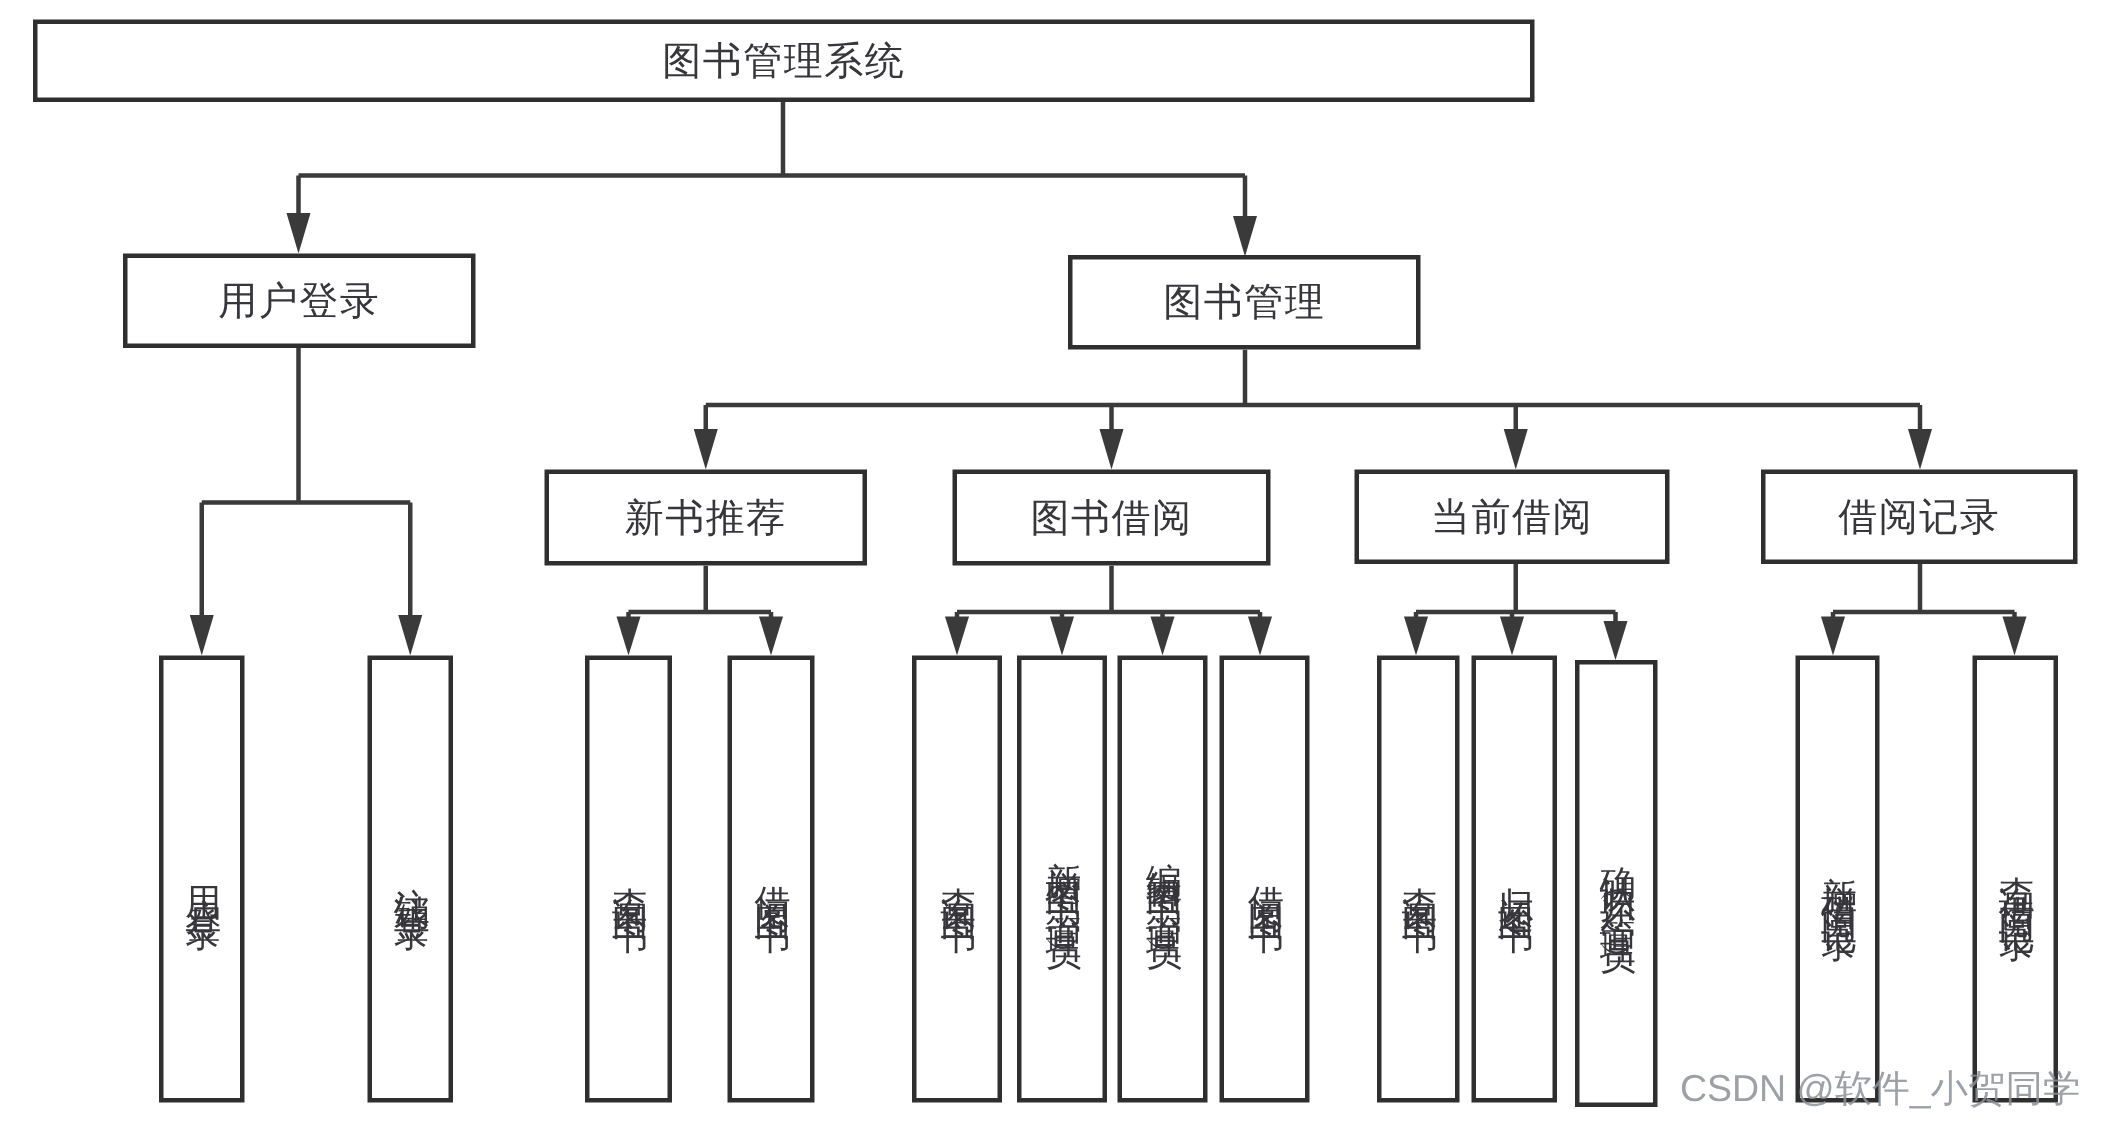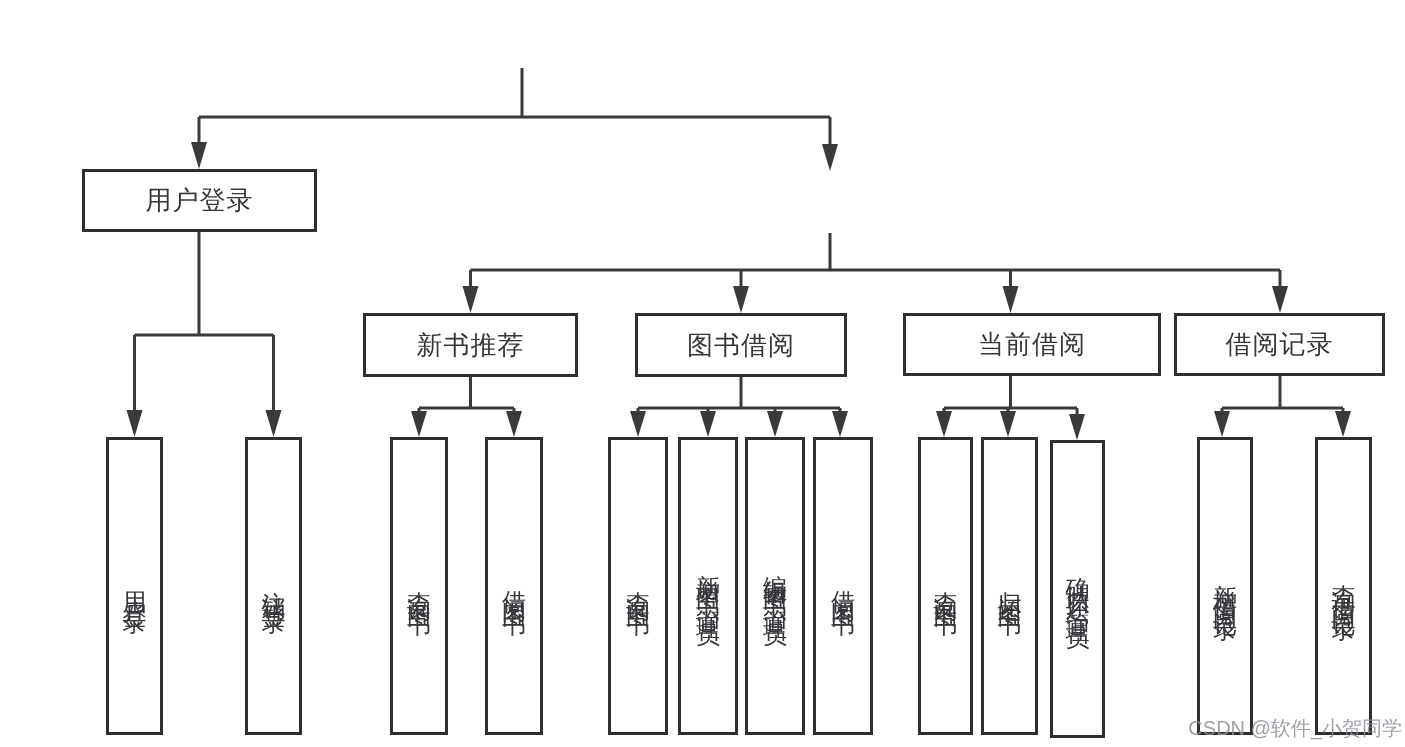--- a/index.html
+++ b/index.html
@@ -41,23 +41,23 @@
   .vtext {
     writing-mode: vertical-rl;
     text-orientation: mixed;
     font-size: 24px;
     letter-spacing: 7px;
     line-height: 1;
     white-space: nowrap;
   }
   .watermark {
     position: absolute;
-    right: 3px;
+    right: 18px;
     bottom: 5px;
-    font-size: 20px;
+    font-size: 25px;
     color: rgba(140, 144, 150, 0.85);
     z-index: 3;
     white-space: nowrap;
   }
 </style>
 </head>
 <body>
 
 <div id="canvas">
 
@@ -114,32 +114,38 @@
       <polygon points="767,411 783,411 775,437"></polygon>
       <polygon points="832,411 848,411 840,437"></polygon>
       <polygon points="936,411 952,411 944,437"></polygon>
       <polygon points="1000,411 1016,411 1008,437"></polygon>
       <polygon points="1069,414 1085,414 1077,440"></polygon>
       <polygon points="1214,411 1230,411 1222,437"></polygon>
       <polygon points="1335,411 1351,411 1343,437"></polygon>
     </g>
   </svg>
 
+  <div class="node" style="left:22px; top:13px; width:1001px; height:55px;">
+    <span class="hlabel">图书管理系统</span>
+  </div>
 
   <div class="node" style="left:82px; top:169px; width:235px; height:63px;">
     <span class="hlabel">用户登录</span>
+  </div>
+  <div class="node" style="left:712px; top:170px; width:235px; height:63px;">
+    <span class="hlabel">图书管理</span>
   </div>
 
   <div class="node" style="left:635px; top:313px; width:212px; height:64px;">
     <span class="hlabel">图书借阅</span>
   </div>
   <div class="node" style="left:363px; top:313px; width:215px; height:64px;">
     <span class="hlabel">新书推荐</span>
   </div>
-  <div class="node" style="left:903px; top:313px; width:258px; height:63px;">
+  <div class="node" style="left:903px; top:313px; width:210px; height:63px;">
     <span class="hlabel">当前借阅</span>
   </div>
   <div class="node" style="left:1174px; top:313px; width:211px; height:63px;text-align:right;">
     <span class="hlabel">借阅记录</span>
   </div>
 
   <div class="node" style="left:106px; top:437px; width:57px; height:298px;">
     <span class="vtext">用户登录</span>
   </div>
   <div class="node" style="left:245px; top:437px; width:57px; height:298px;">

